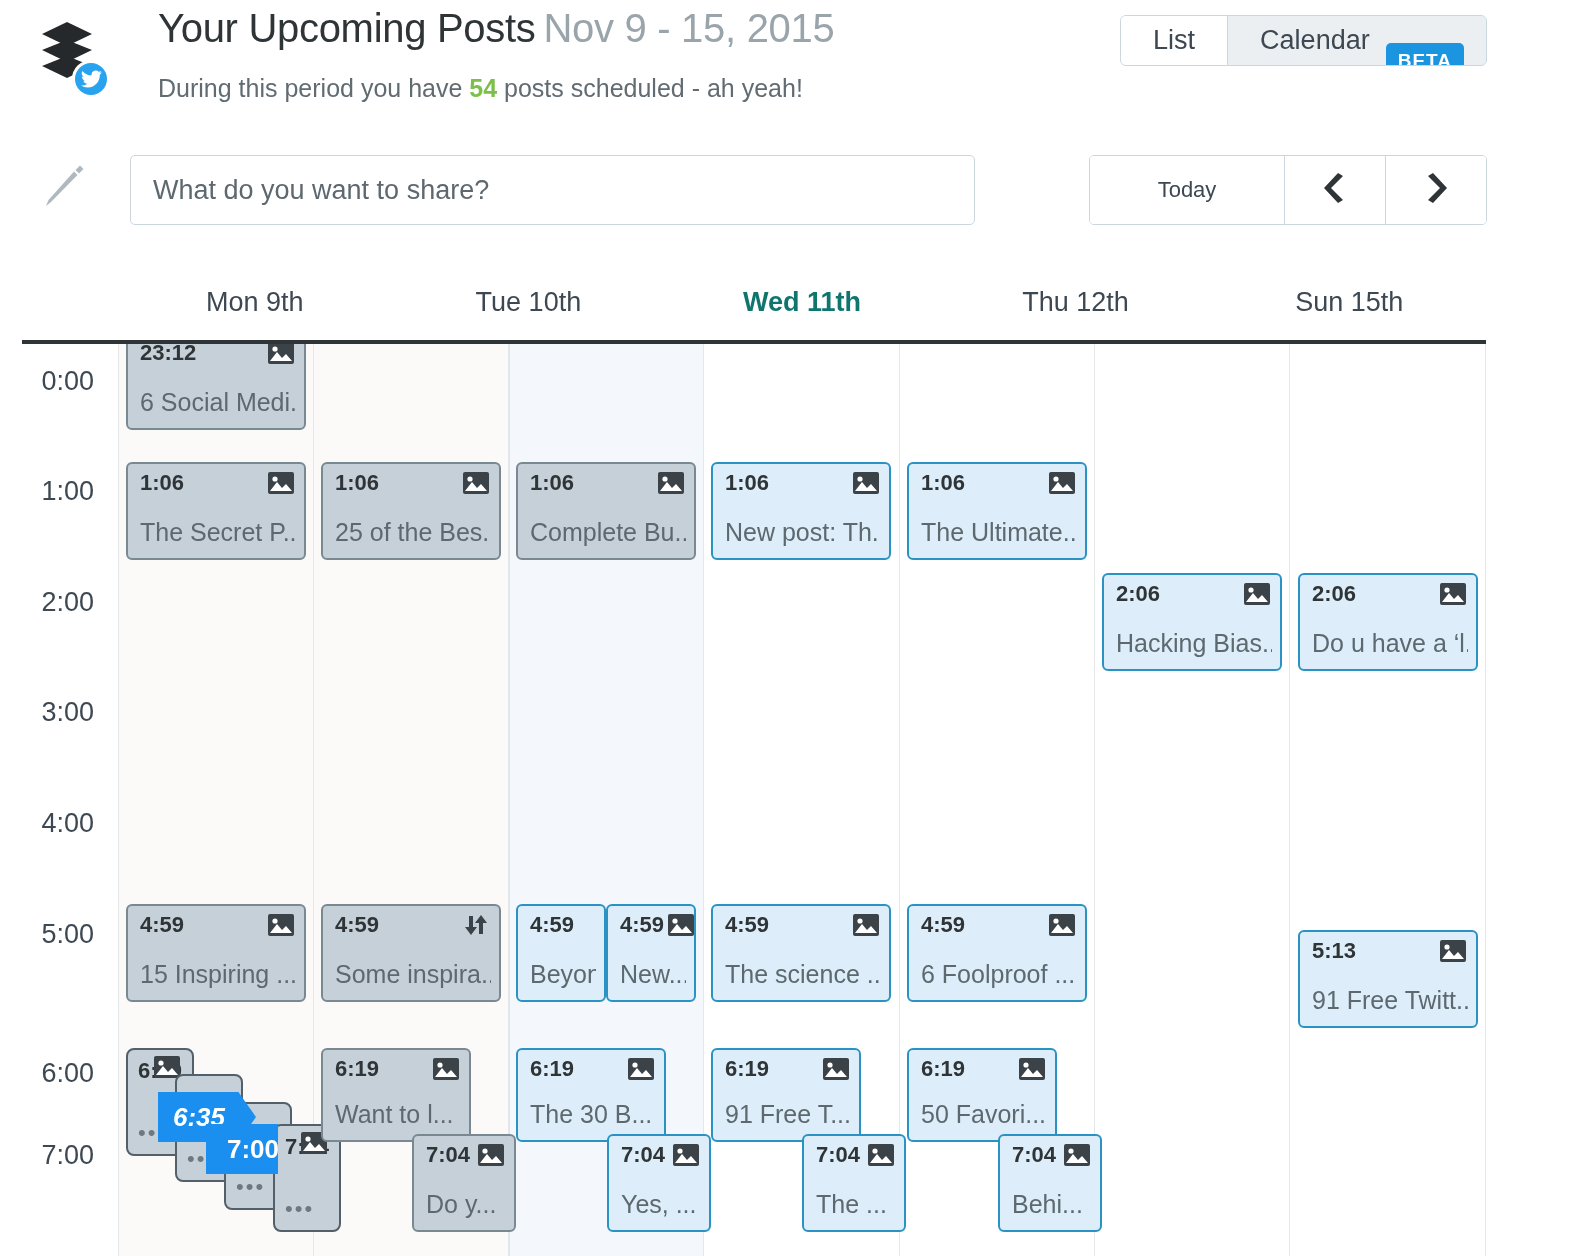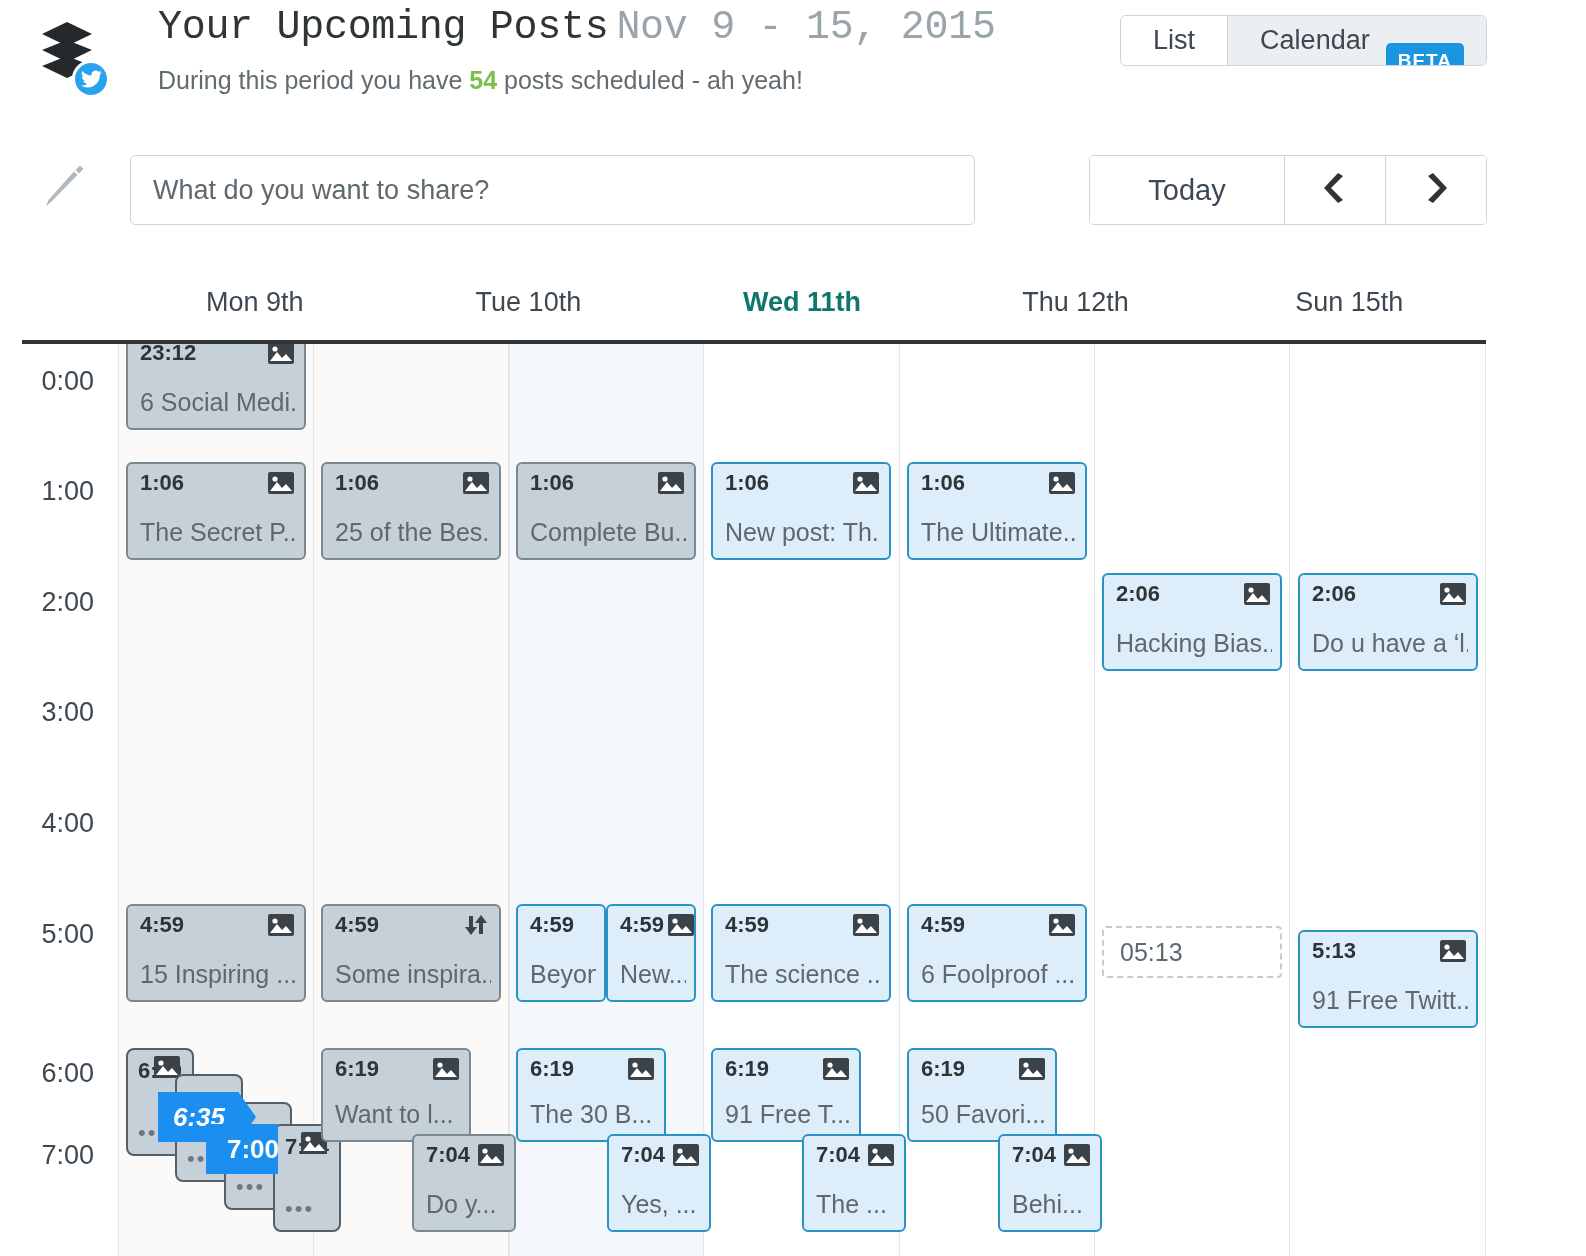--- a/index.html
+++ b/index.html
@@ -22,30 +22,30 @@
   .buffer-stack { position: absolute; left: 10px; top: 6px; }
   .tw-badge {
     position: absolute; left: 46px; top: 48px;
     width: 38px; height: 38px; border-radius: 50%;
     background: #2aa3ef; border: 3px solid #ffffff;
     display: flex; align-items: center; justify-content: center;
   }
   .tw-badge svg { display: block; }
 
   .title-block { position: absolute; left: 158px; top: 8px; }
-  .title-line { white-space: nowrap; line-height: 1; font-family: Liberation Mono, monospace; }
+  .title-line { white-space: nowrap; line-height: 1; }
   .title-main {
     font-size: 40px; color: #2f3437; font-weight: 400; letter-spacing: -0.3px;
   }
   .title-date {
     font-size: 40px; color: #9aa4ab; font-weight: 400; letter-spacing: -0.3px;
     margin-left: 8px;
   }
   .subtitle {
-    margin-top: 20px; font-size: 25px; color: #616b72; white-space: nowrap;
+    margin-top: 28px; font-size: 25px; color: #616b72; white-space: nowrap;
     line-height: 1;
   }
   .count-hl { color: #7cc04a; font-weight: 700; }
 
   
   .view-toggle {
     position: absolute; right: 99px; top: 15px;
     height: 51px; display: flex;
     border: 1px solid #ccd6dd; border-radius: 6px; overflow: hidden;
     background: #eceff1;
@@ -75,21 +75,21 @@
   .nav-group {
     position: absolute; right: 99px; top: 155px;
     height: 70px; display: flex;
     border: 1px solid #ccd6dd; border-radius: 5px; background: #ffffff;
     overflow: hidden;
   }
   .nav-btn {
     display: flex; align-items: center; justify-content: center;
     color: #3d4852; cursor: pointer; background: #ffffff;
   }
-  .nav-today { width: 194px; font-size: 29px; }
+  .nav-today { width: 194px; font-size: 22px; }
   .nav-arrow { width: 101px; border-left: 1px solid #ccd6dd; }
   .chev { font-size: 32px; font-weight: 700; line-height: 1; }
 
   
   .dayhead {
     position: absolute; left: 118px; top: 280px; width: 1368px; height: 58px;
     display: flex;
   }
   .dayhead-cell {
     flex: 1; text-align: center; font-size: 27px; color: #3d4852;
@@ -469,23 +469,20 @@
           <svg width="26" height="22" viewBox="0 0 26 22">
               <rect x="0" y="0" width="26" height="22" rx="2" fill="#3b4248"></rect>
               <circle cx="7" cy="7" r="2.6" fill="#ffffff"></circle>
               <path d="M2 19 L9 10 L14 16 L18 12 L24 19z" fill="#ffffff"></path>
             </svg>
         </span>
       </div>
       <div class="post-body">6 Foolproof ...</div>
     </div>
 
-    <div class="slot" style="left:984px; top:582px; width:180px; height:52px;">
-      <span>05:13</span>
-    </div>
 
     <div class="post future" style="left:1180px; top:586px; width:180px; height:98px;">
       <div class="post-top">
         <span class="post-time">5:13</span>
         <span class="post-icon">
           <svg width="26" height="22" viewBox="0 0 26 22">
               <rect x="0" y="0" width="26" height="22" rx="2" fill="#3b4248"></rect>
               <circle cx="7" cy="7" r="2.6" fill="#ffffff"></circle>
               <path d="M2 19 L9 10 L14 16 L18 12 L24 19z" fill="#ffffff"></path>
             </svg>

